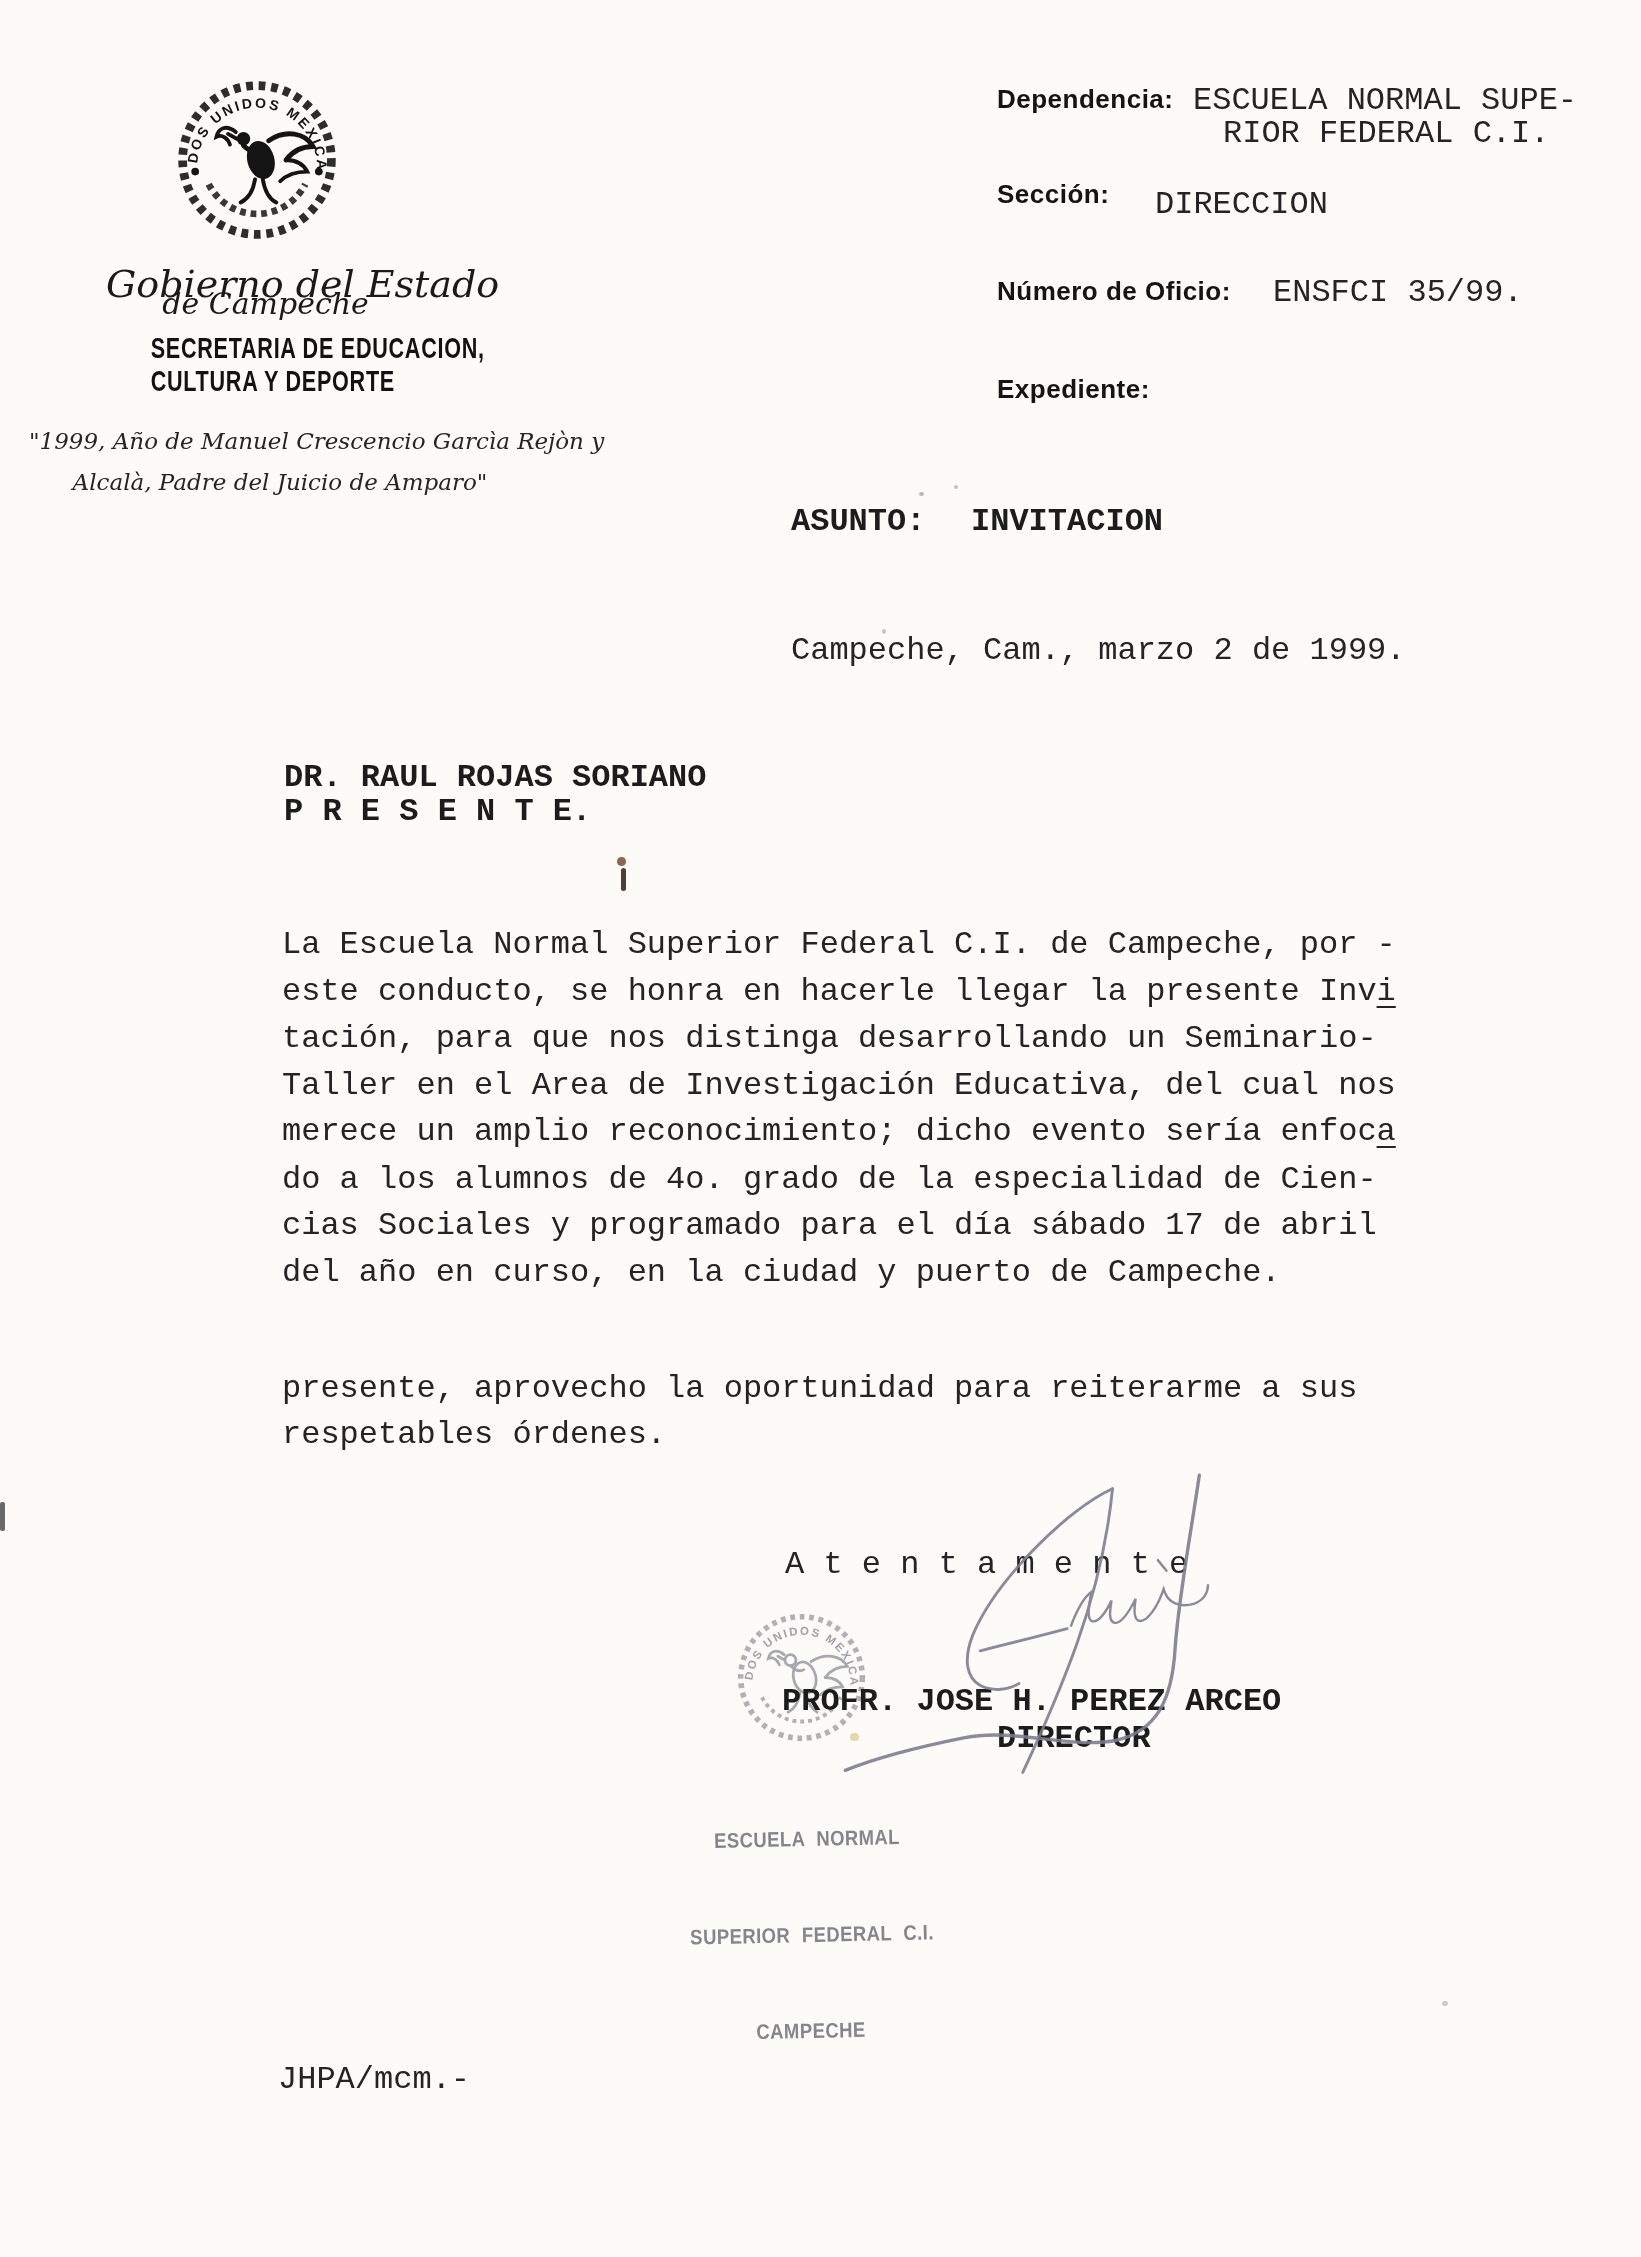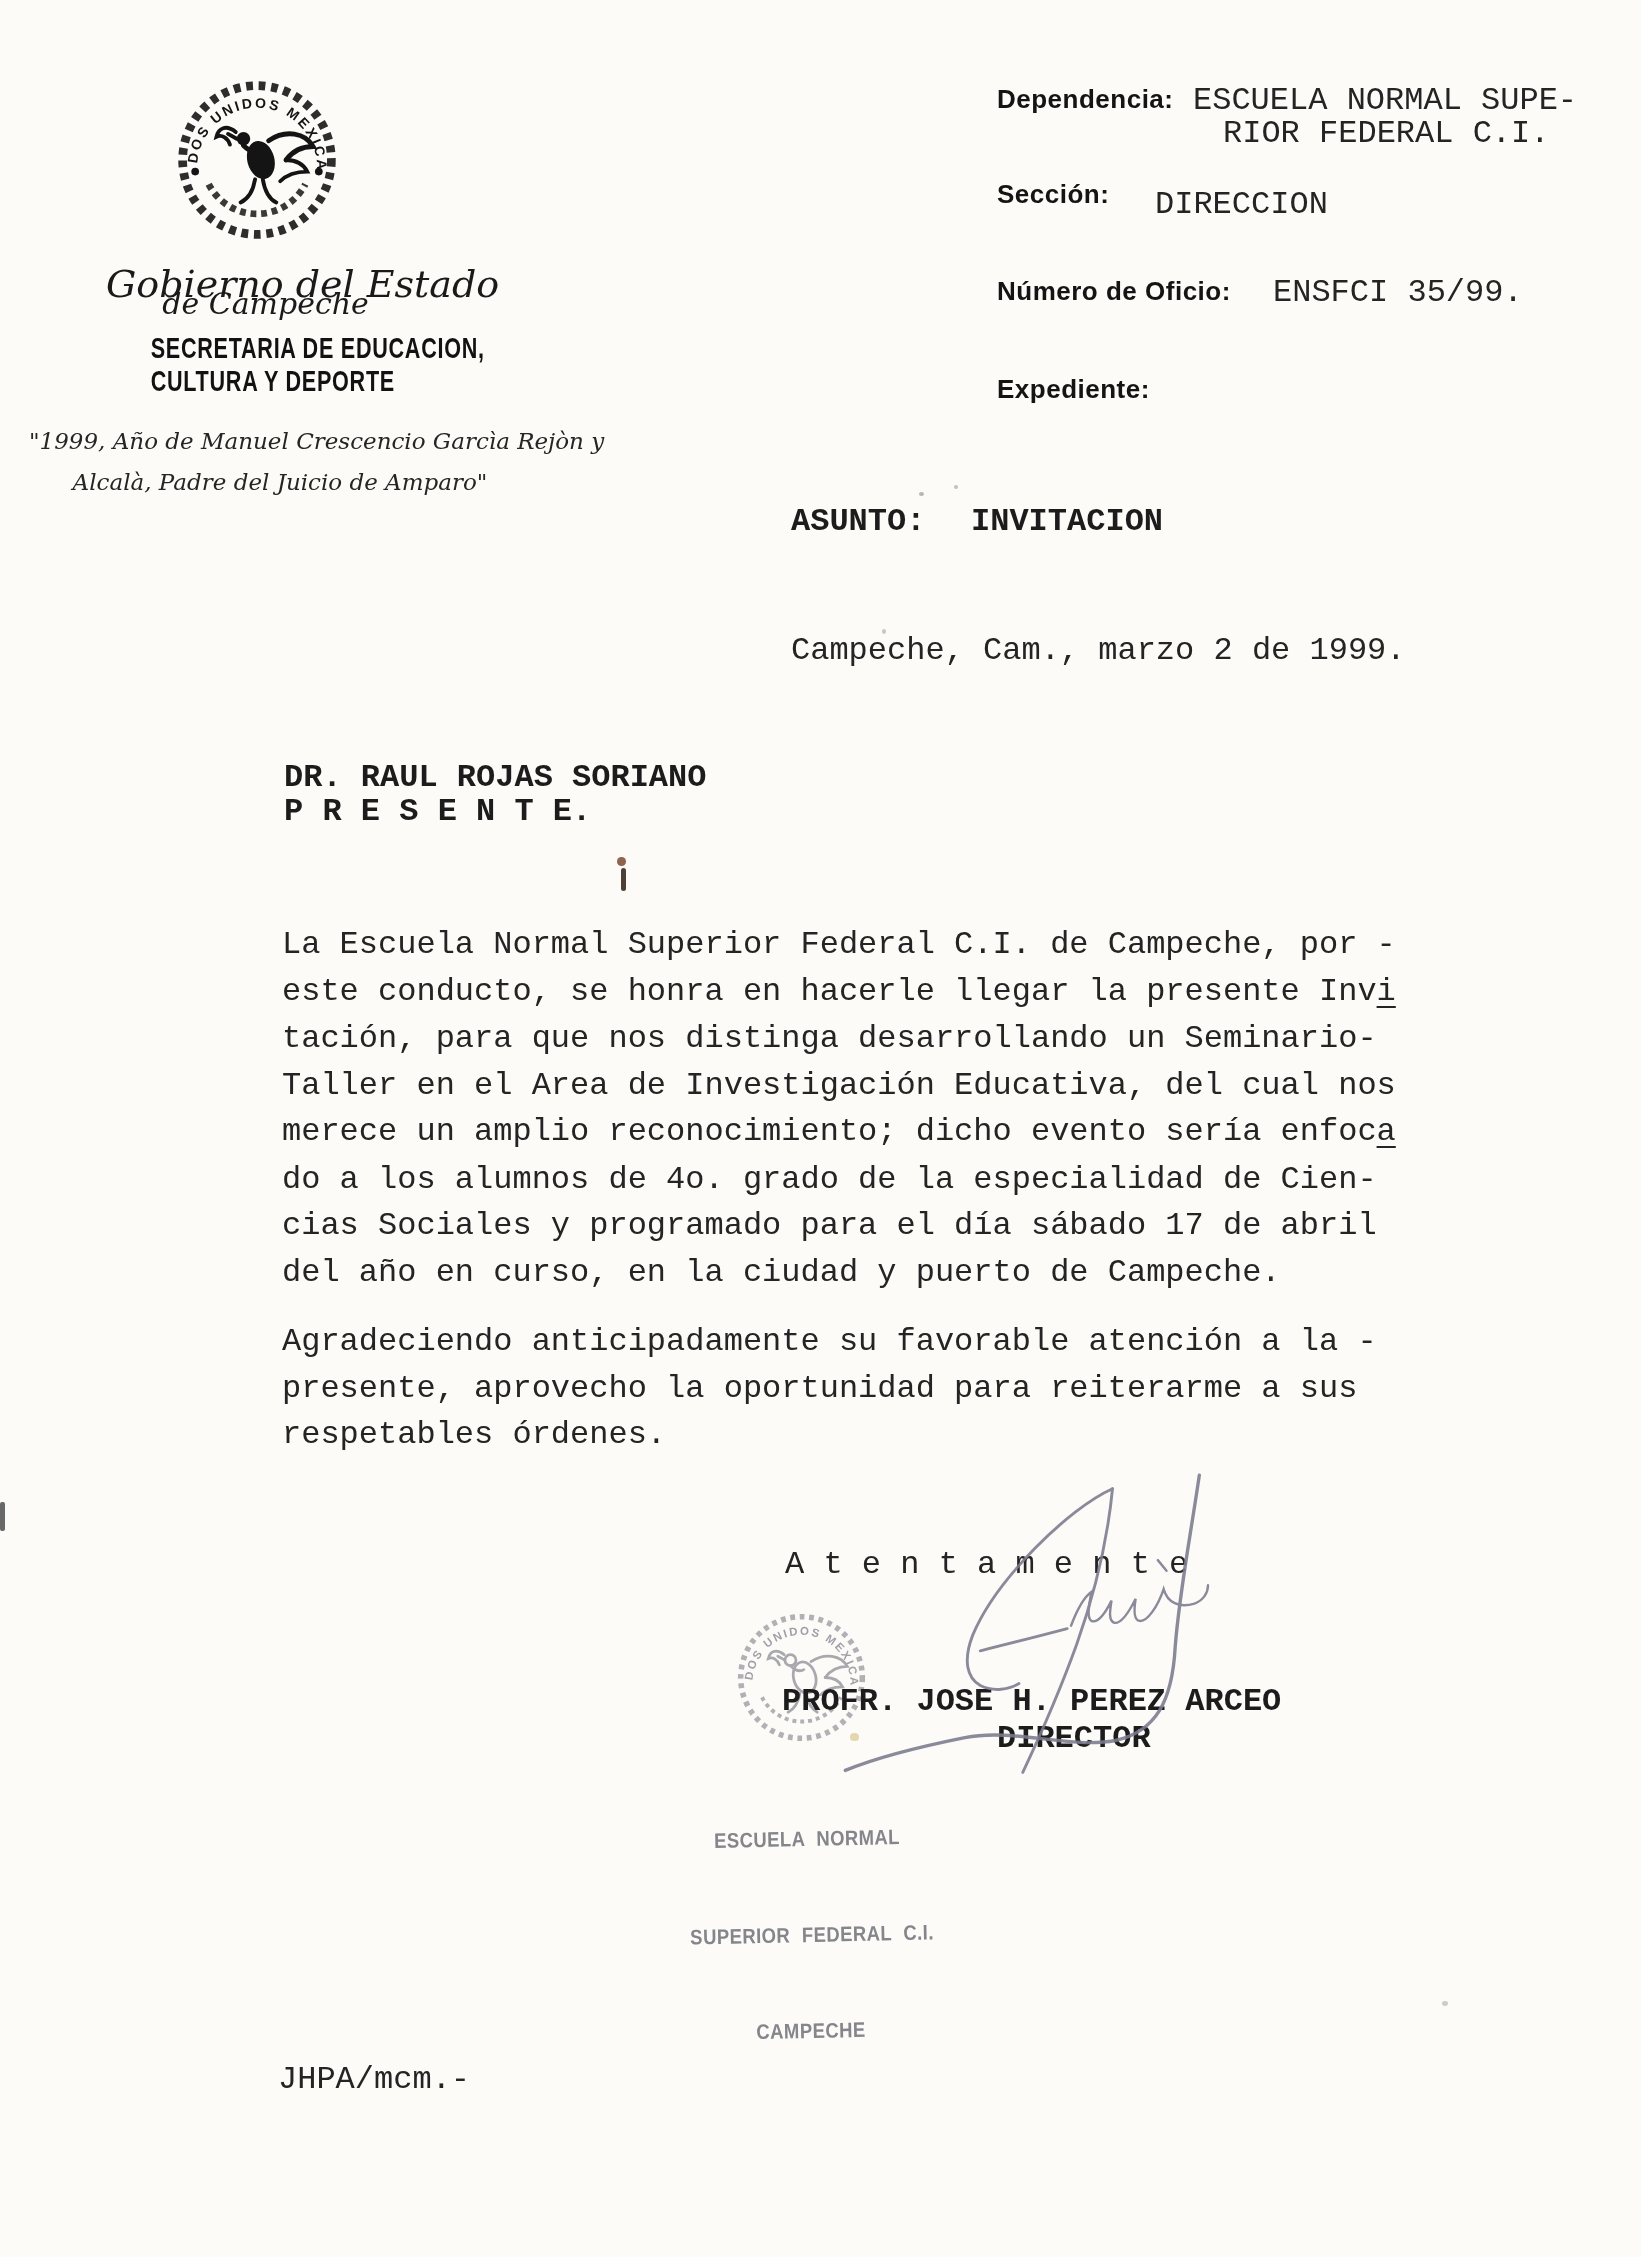--- a/index.html
+++ b/index.html
@@ -90,21 +90,20 @@
 
   <div class="abs mono" style="left:282px;top:926px;">La Escuela Normal Superior Federal C.I. de Campeche, por -</div>
   <div class="abs mono" style="left:282px;top:973px;"><span>este conducto, se honra en hacerle llegar la presente Inv</span><span class="uline">i</span></div>
   <div class="abs mono" style="left:282px;top:1020px;">tación, para que nos distinga desarrollando un Seminario-</div>
   <div class="abs mono" style="left:282px;top:1067px;">Taller en el Area de Investigación Educativa, del cual nos</div>
   <div class="abs mono" style="left:282px;top:1113px;"><span>merece un amplio reconocimiento; dicho evento sería enfoc</span><span class="uline">a</span></div>
   <div class="abs mono" style="left:282px;top:1161px;">do a los alumnos de 4o. grado de la especialidad de Cien-</div>
   <div class="abs mono" style="left:282px;top:1207px;">cias Sociales y programado para el día sábado 17 de abril</div>
   <div class="abs mono" style="left:282px;top:1254px;">del año en curso, en la ciudad y puerto de Campeche.</div>
 
-  <div class="abs mono" style="left:282px;top:1323px;">Agradeciendo anticipadamente su favorable atención a la -</div>
   <div class="abs mono" style="left:282px;top:1370px;">presente, aprovecho la oportunidad para reiterarme a sus</div>
   <div class="abs mono" style="left:282px;top:1416px;">respetables órdenes.</div>
 
   <div class="abs mono" style="left:785px;top:1546px;">A t e n t a m e n t e</div>
 
   <svg class="seal-svg" style="left:732px;top:1608px;opacity:.85;" width="139" height="139" viewBox="0 0 176 176">
     <defs>
       <path id="arcTopGray" d="M 26 96 A 62 62 0 1 1 150 96" fill="none"></path>
     </defs>
     <circle cx="88" cy="88" r="77" fill="none" stroke="#a3a3aa" stroke-width="7" stroke-dasharray="6 6"></circle>

